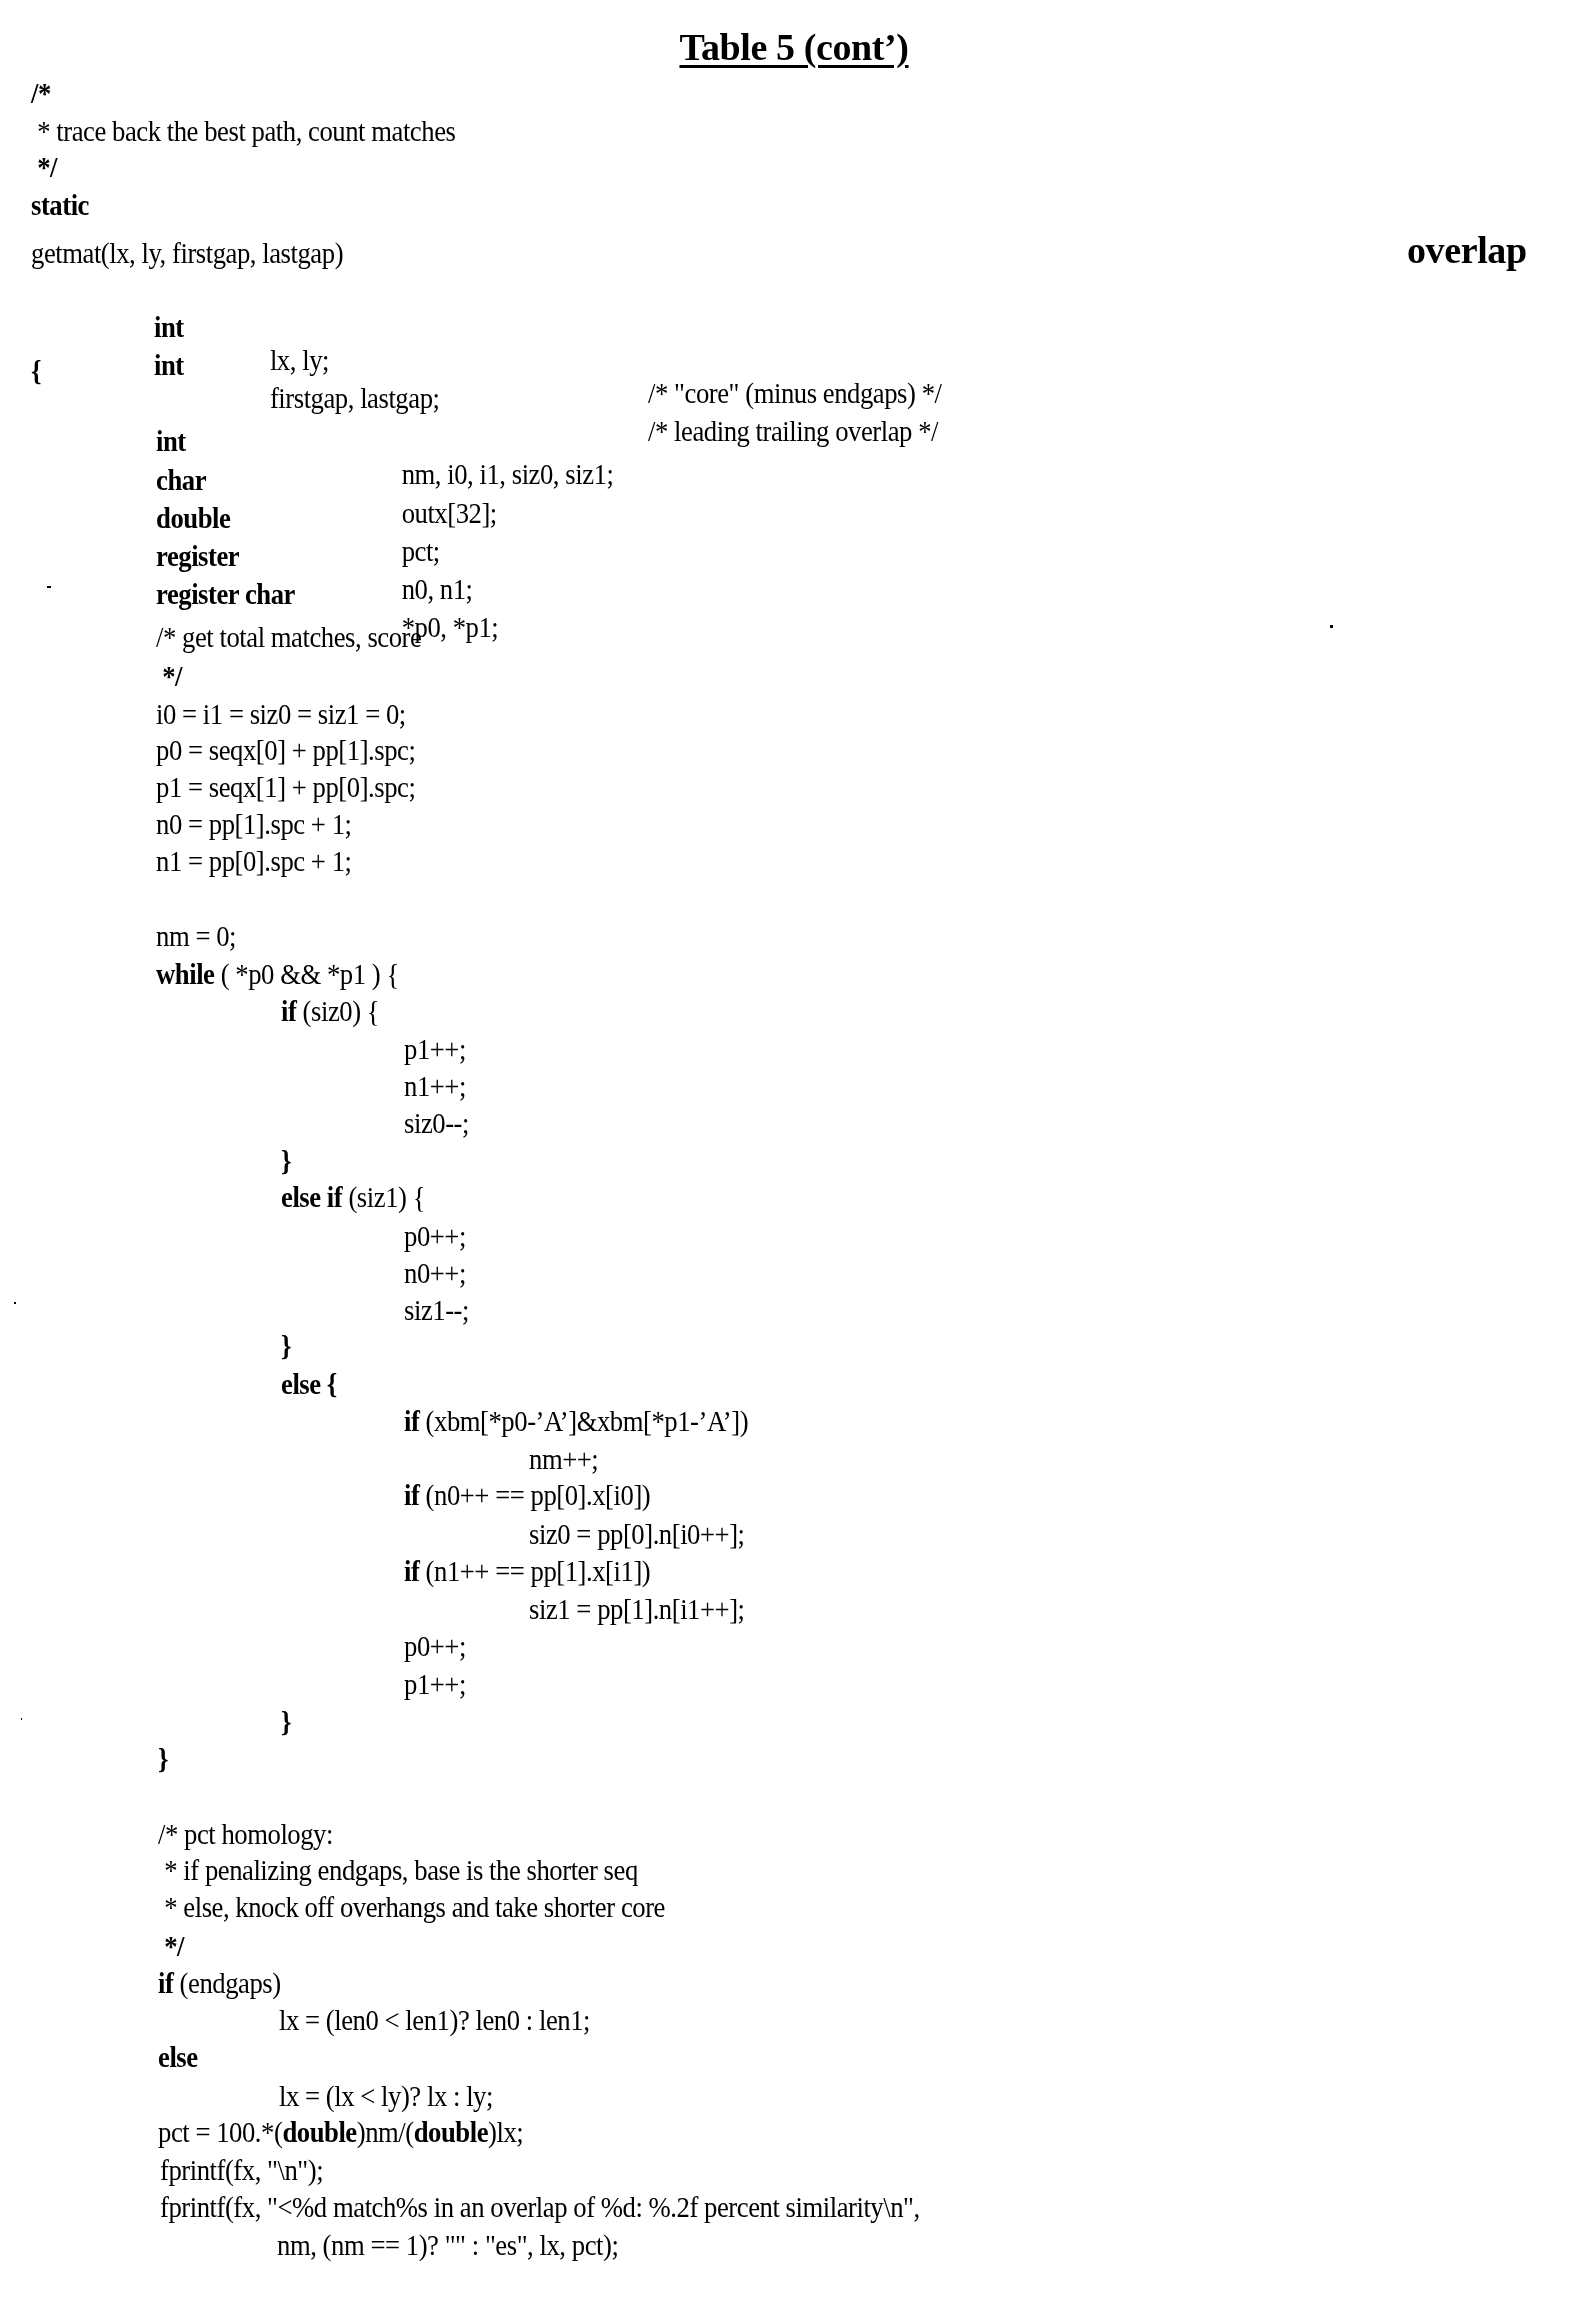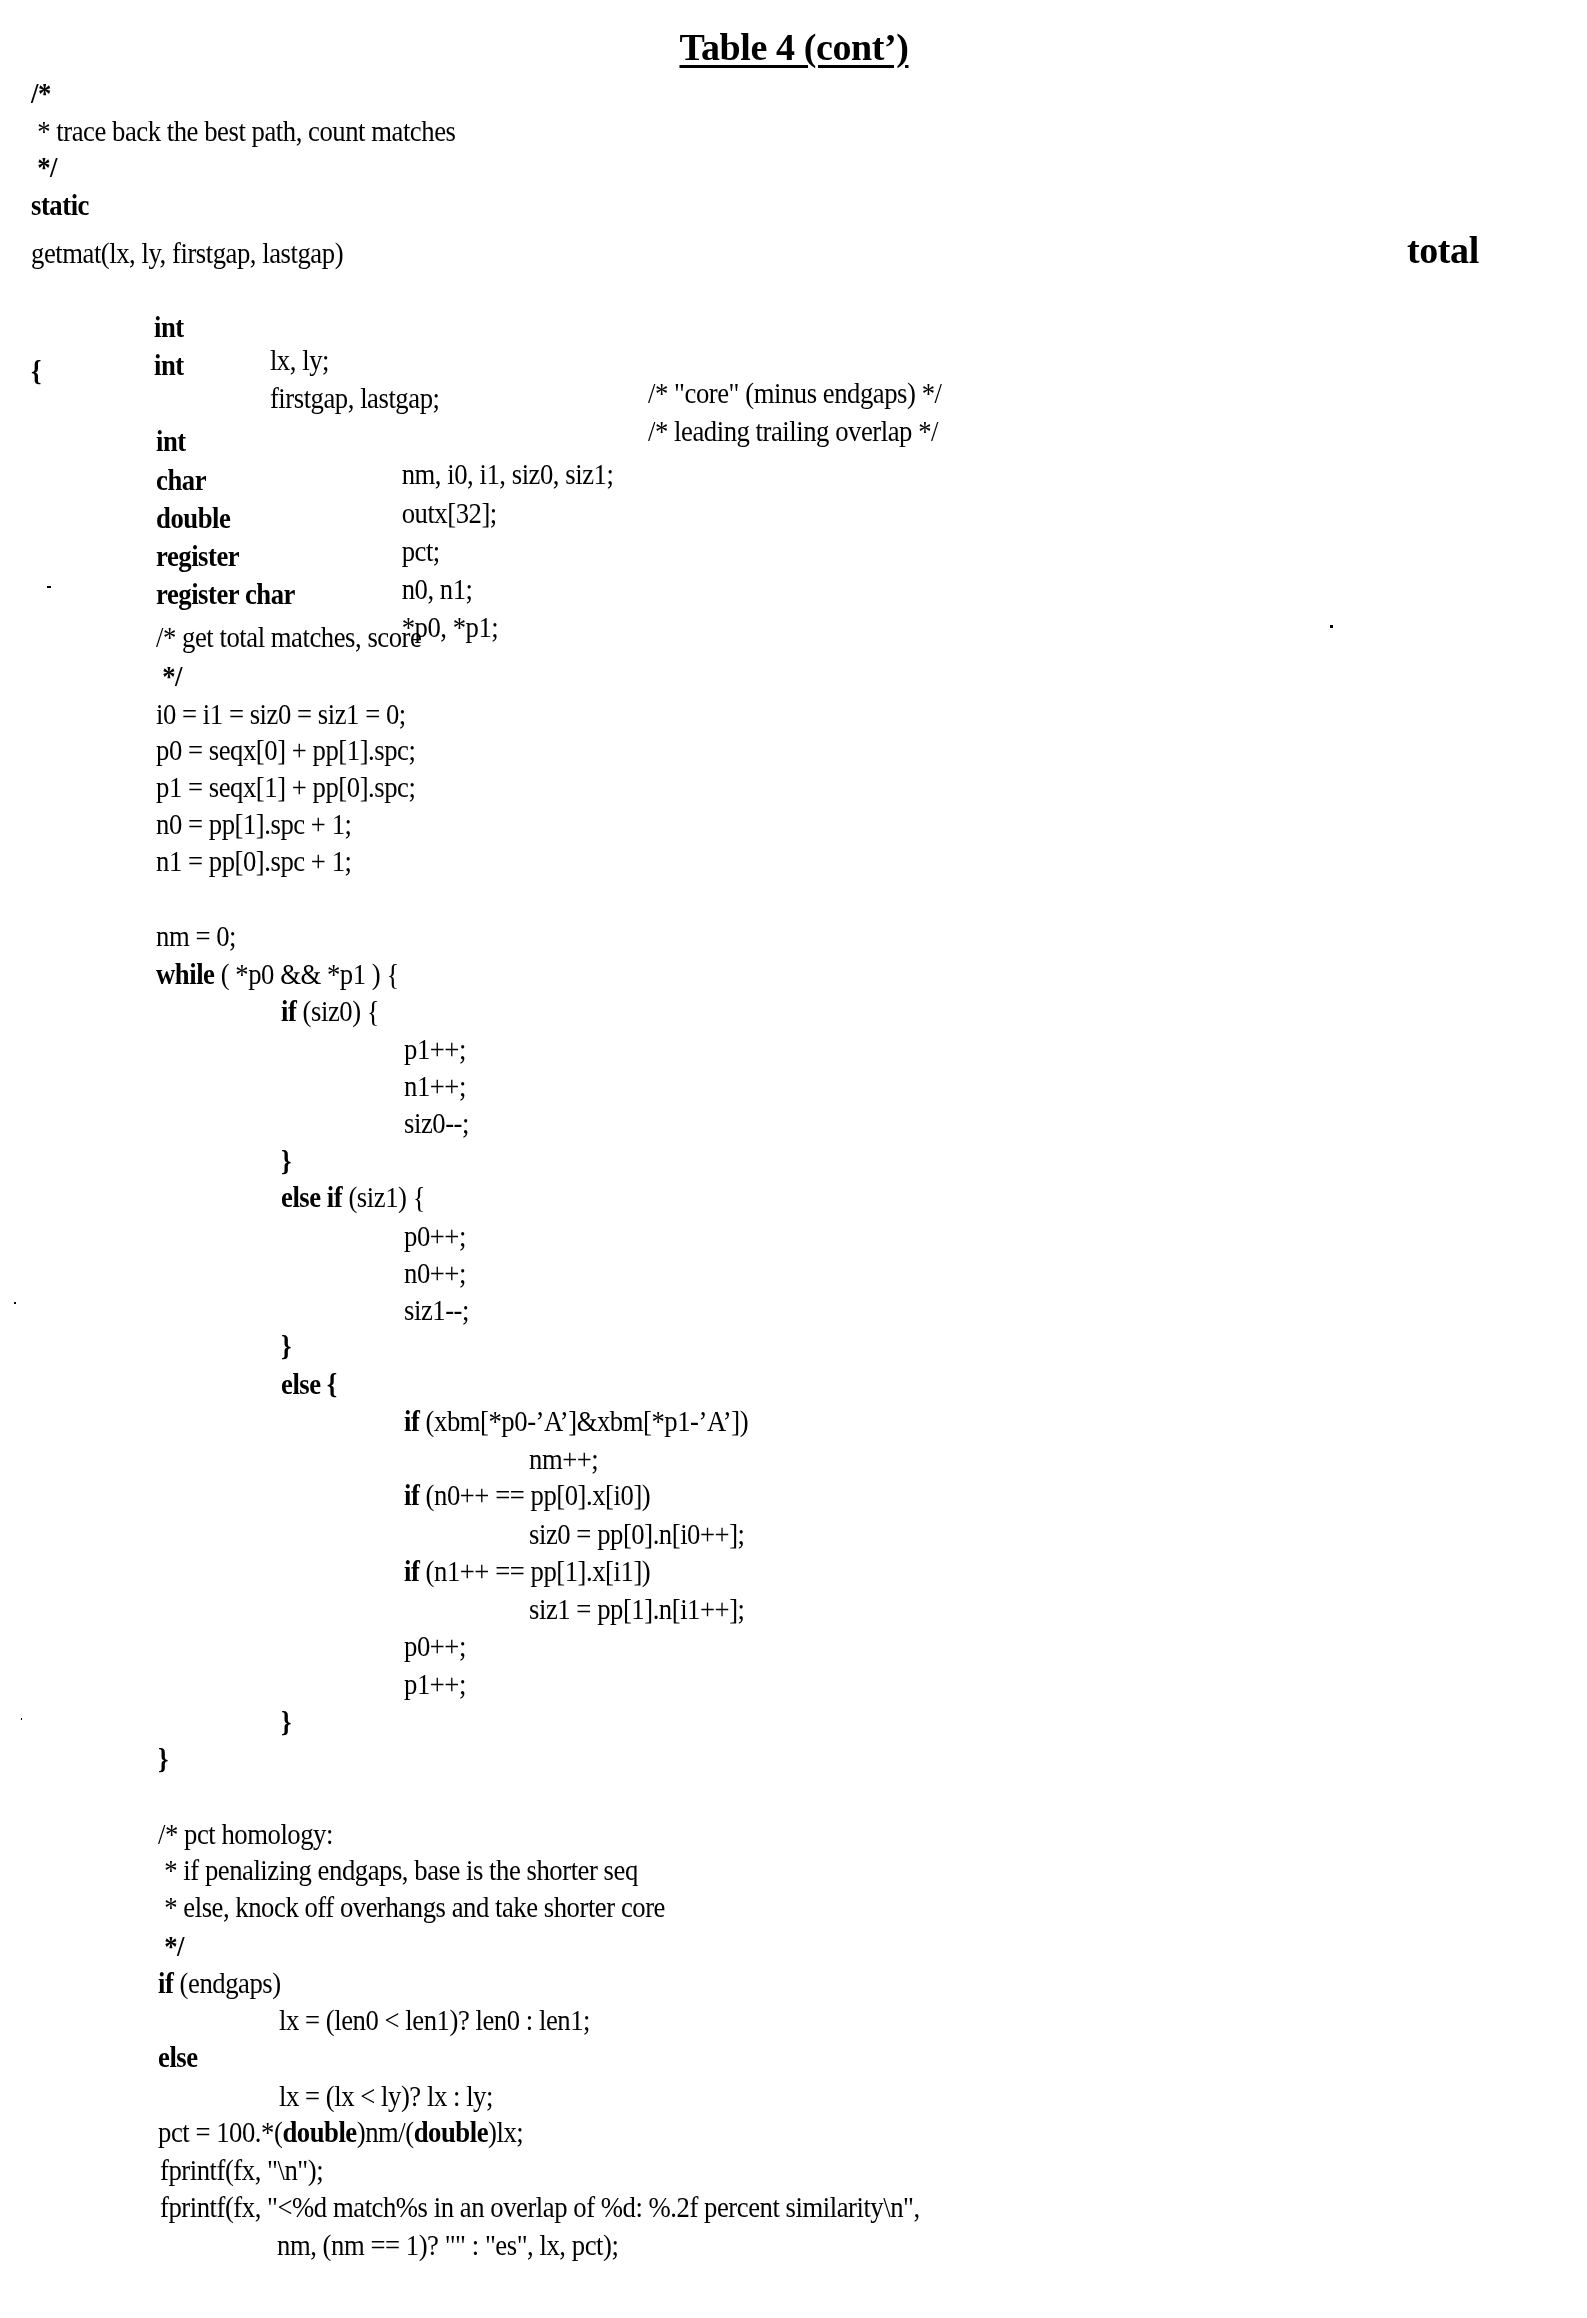--- a/index.html
+++ b/index.html
@@ -60,22 +60,22 @@
       white-space: pre;
     }
     .speck {
       position: absolute;
       background: #000;
     }
   </style>
 </head>
 <body>
 
-<div class="page-title"><span>Table 4 (cont’)</span></div>
-<div class="side-label">total</div>
+<div class="page-title"><span>Table 5 (cont’)</span></div>
+<div class="side-label">overlap</div>
 
 <div class="code">
 
   <div class="line kw" style="left:31px;top:77px">/*</div>
   <div class="line" style="left:31px;top:115px"> * trace back the best path, count matches</div>
   <div class="line kw" style="left:31px;top:151px"> */</div>
   <div class="line kw" style="left:31px;top:189px">static</div>
   <div class="line" style="left:31px;top:237px">getmat(lx, ly, firstgap, lastgap)</div>
 
   <div class="line" style="left:154px;top:278px;width:1146px">

